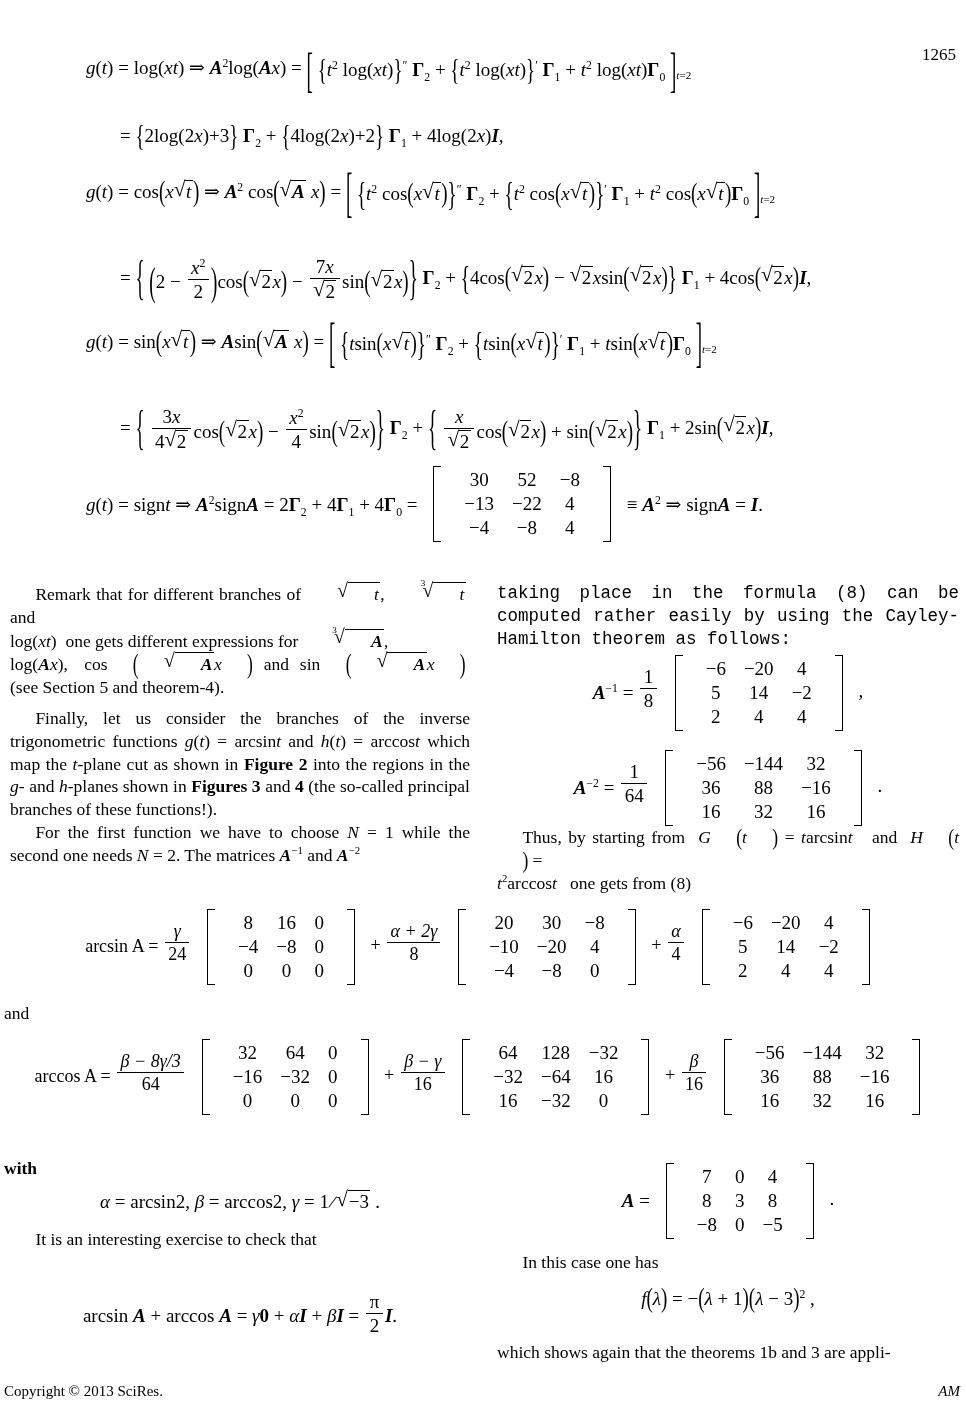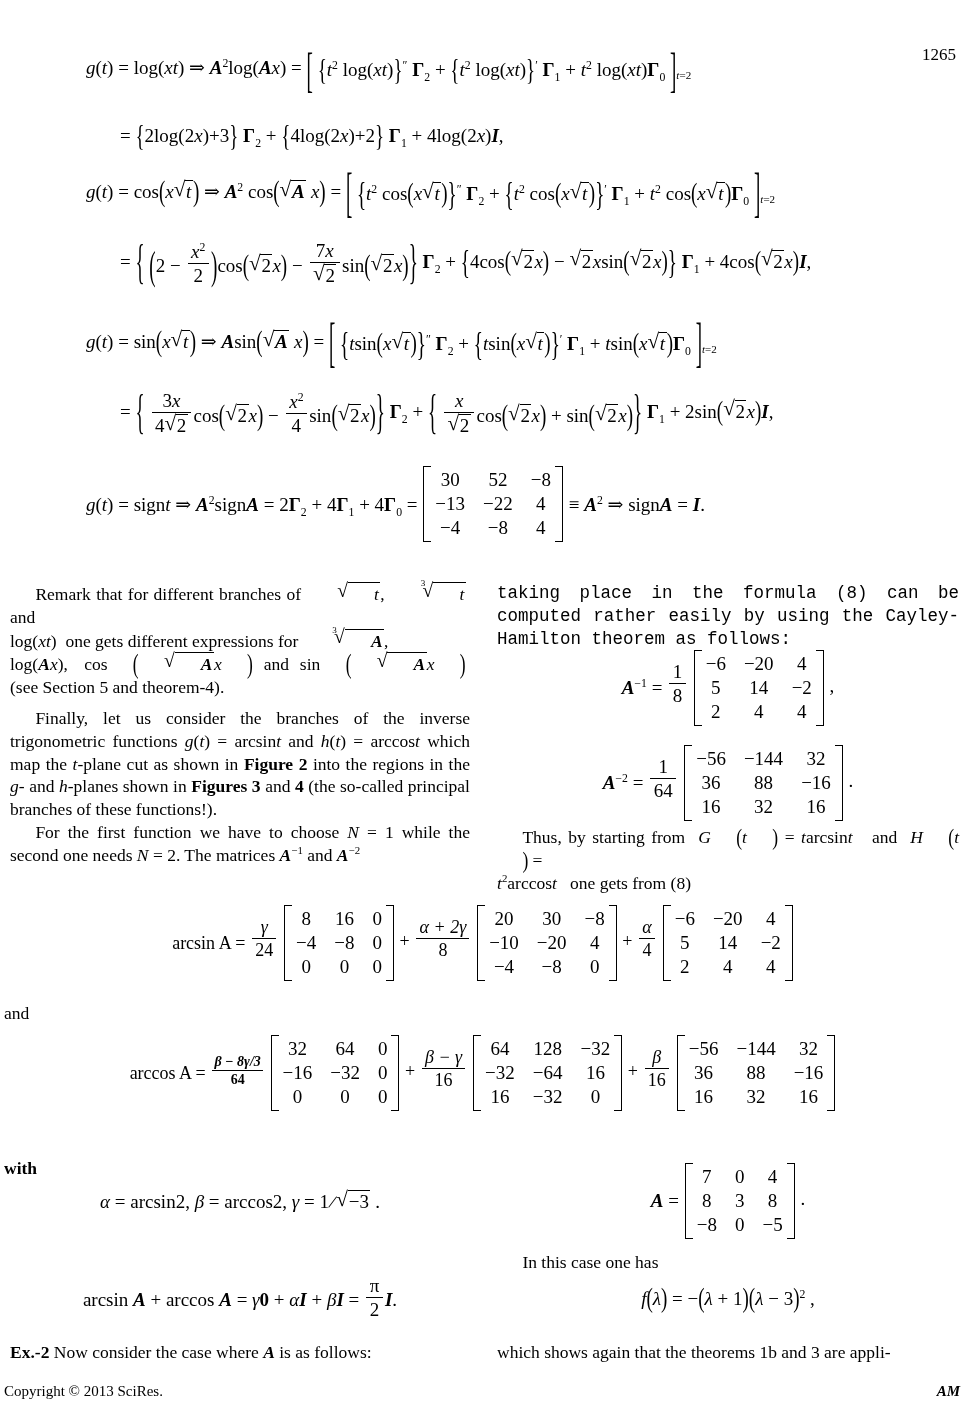--- a/index.html
+++ b/index.html
@@ -34,21 +34,21 @@
   
   .footer {
     position: absolute; left: 0; right: 0; bottom: 8px;
     height: 22px;
   }
   .footer-left {
     position: absolute; left: 4px; top: 0; font-size: 15px;
   }
   .footer-right {
     position: absolute; right: 6px; top: 0;
-    font-size: 15px; font-weight: bold; font-style: italic;
+    font-size: 15px; font-weight: normal; font-style: italic;
   }
 
   
   .math { font-family: "Liberation Serif", "DejaVu Serif", serif; }
   .it  { font-style: italic; }
   .bi  { font-style: italic; font-weight: bold; }
   .bf  { font-weight: bold; }
   .up  { font-style: normal; }
   sup, sub { font-size: .62em; line-height: 0; }
   sup { vertical-align: super; }
@@ -75,29 +75,29 @@
   }
   .sqrt3 > .rad {
     display: inline-block; border-top: 1px solid #000;
     padding: 0 .08em 0 .05em;
   }
 
   
   .frac {
     display: inline-block; vertical-align: -0.52em;
     text-align: center; line-height: 1.12;
-    margin: 0 .12em;
+    margin: 16px .12em;
   }
   .frac > .num { display: block; padding: 0 .18em 1px; }
   .frac > .den { display: block; border-top: 1px solid #000; padding: 1px .18em 0; }
 
   
   .mat {
     display: inline-block; vertical-align: middle; position: relative;
-    padding: 2px 3px; margin: 0 1px;
+    padding: 2px 22px; margin: 0 11px;
   }
   .mat::before, .mat::after {
     content: ""; position: absolute; top: 0; bottom: 0; width: 7px;
     border-top: 1.6px solid #000; border-bottom: 1.6px solid #000;
   }
   .mat::before { left: 0;  border-left: 1.6px solid #000; }
   .mat::after  { right: 0; border-right: 1.6px solid #000; }
   .mat table { border-collapse: collapse; }
   .mat td {
     text-align: center; padding: 1px 9px;
@@ -431,21 +431,21 @@
         </table>
     </span>
   </div>
 
   <div class="col" style="left:4px; top:1002px; width:200px;">
     <p>and</p>
   </div>
 
   <div class="eq" style="left:0px; top:1035px; width:966px; text-align:center; font-size:18px;">
     <span class="math" style="display:inline-block; vertical-align:middle;">arccos A =</span>
-    <span class="frac" style="font-size:14px;font-weight:bold;"><span class="num it">β − 8γ/3</span><span class="den">64</span></span>
+    <span class="frac" style="font-size:18px;"><span class="num it">β − 8γ/3</span><span class="den">64</span></span>
     <span class="mat">
       <table>
         <tbody>
             <tr>
           <td>32</td>
           <td>64</td>
           <td>0</td>
         </tr>
         <tr>
           <td>−16</td>
@@ -511,34 +511,31 @@
   <div class="col" style="left:4px; top:1157px; width:200px;font-weight:bold;">
     <p>with</p>
   </div>
 
   <div class="eq" style="left:10px; top:1190px; width:460px; text-align:center;">
     <span class="math">
       <span class="it">α</span> = arcsin2, <span class="it">β</span> = arccos2, <span class="it">γ</span> = 1<span style="display:inline-block; transform:rotate(18deg); padding:0 1px;">/</span><span class="sqrt"><span class="rad">−3</span></span> .
     </span>
   </div>
 
+  <div class="col" style="left:10px; top:1228px; width:460px;">
+    <p class="indent">It is an interesting exercise to check that</p>
+  </div>
 
   <div class="eq" style="left:10px; top:1275px; width:460px; text-align:center;">
     <span class="math">
       arcsin <span class="bi">A</span> + arccos <span class="bi">A</span> = <span class="it">γ</span><span class="bf">0</span> + <span class="it">α</span><span class="bi">I</span> + <span class="it">β</span><span class="bi">I</span> =
       <span class="frac"><span class="num up">π</span><span class="den">2</span></span><span class="bi">I</span>.
     </span>
   </div>
 
-  <div class="col" style="left:10px; top:1341px; width:460px;">
-    <p>
-      <span class="bf">Ex.-2</span>
-      Now consider the case where <span class="bi">A</span> is as follows:
-    </p>
-  </div>
 
   <div class="eq" style="left:497px; top:1163px; width:462px; text-align:center;">
     <span class="math" style="display:inline-block; vertical-align:middle;">
       <span class="bi">A</span> =
     </span>
     <span class="mat">
       <table>
         <tbody>
             <tr>
           <td>7</td>

